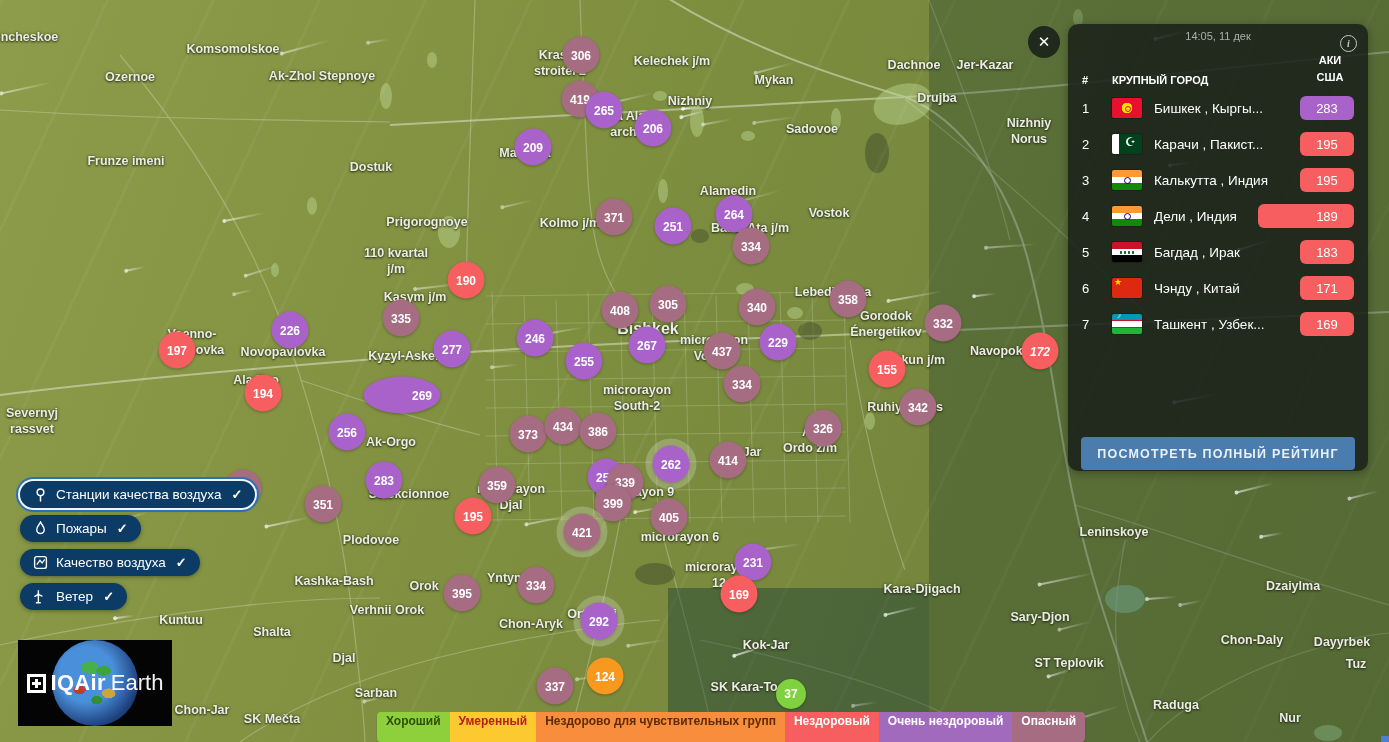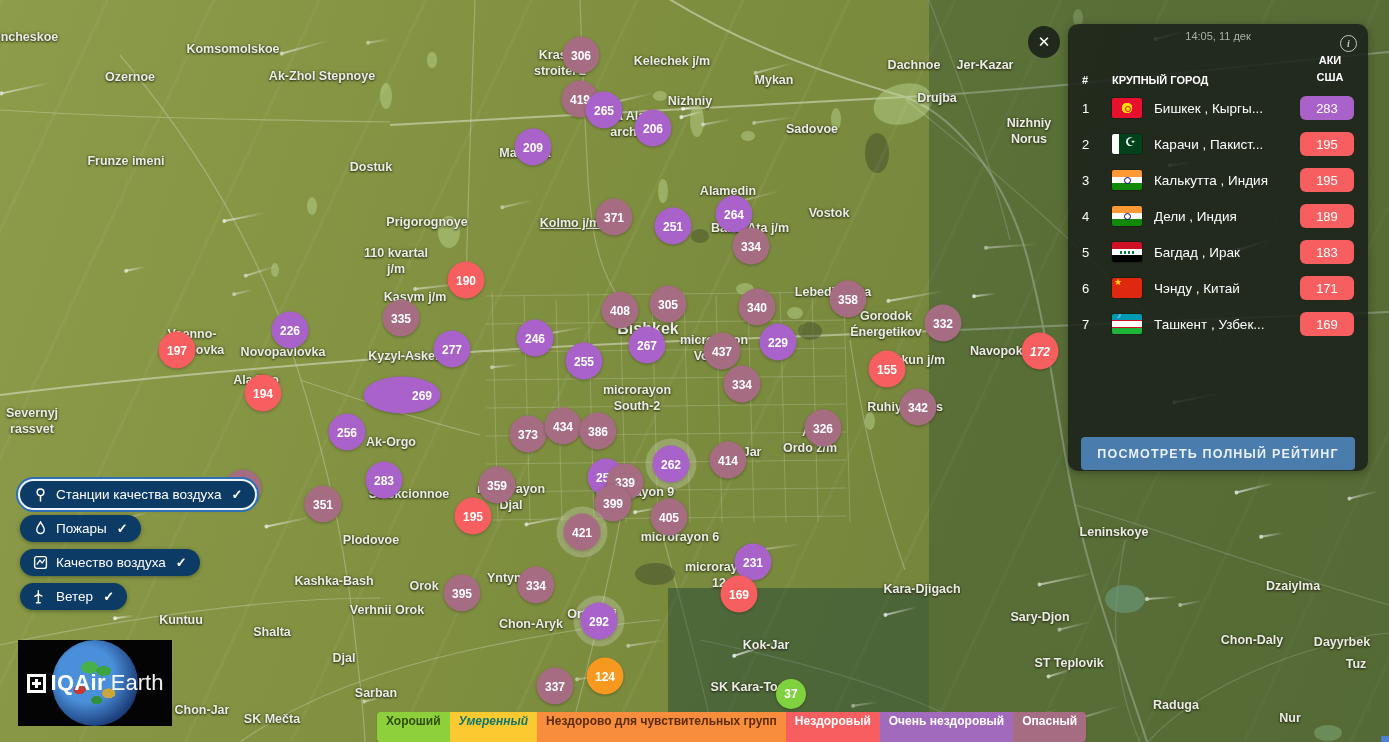--- a/index.html
+++ b/index.html
@@ -246,21 +246,21 @@
       <span class="map-label" style="left: 547px; top: 153px;">a</span>
       <span class="map-label" style="left: 914px; top: 65px;">Dachnoe</span>
       <span class="map-label" style="left: 985px; top: 65px;">Jer-Kazar</span>
       <span class="map-label" style="left: 937px; top: 98px;">Drujba</span>
       <span class="map-label" style="left: 1029px; top: 131px;">Nizhniy
 Norus</span>
       <span class="map-label" style="left: 728px; top: 191px;">Alamedin</span>
       <span class="map-label" style="left: 829px; top: 213px;">Vostok</span>
       <span class="map-label" style="left: 750px; top: 228px;">Bakai Ata j/m</span>
       <span class="map-label" style="left: 427px; top: 222px;">Prigorognoye</span>
-      <span class="map-label" style="left: 570px; top: 223px; text-decoration: underline;">Kolmo j/m</span>
+      <span class="map-label" style="left: 570px; top: 223px;">Kolmo j/m</span>
       <span class="map-label" style="left: 396px; top: 261px;">110 kvartal
 j/m</span>
       <span class="map-label" style="left: 415px; top: 297px;">Kasym j/m</span>
       <span class="map-label" style="left: 833px; top: 292px;">Lebedinovka</span>
       <span class="map-label" style="left: 886px; top: 324px;">Gorodok
 Énergetikov</span>
       <span class="map-label" style="left: 1013px; top: 351px;">Navopokrovka</span>
       <span class="map-label" style="left: 916px; top: 360px;">shkun j/m</span>
       <span class="map-label" style="left: 192px; top: 342px;">Voenno-
 Antonovka</span>
@@ -408,21 +408,21 @@
             <circle cx="5" cy="5" r="1" fill="#fff"></circle>
           </svg>
         </span>
         <span>Ветер</span>
         <span class="check">✓</span>
       </div>
     </div>
 
   <div id="legend">
       <span class="legend-item" style="background: rgb(141, 208, 60); color: rgb(47, 77, 8);">Хороший</span>
-      <span class="legend-item" style="background: rgb(252, 201, 48); color: #0f766e; font-style: italic;">Умеренный</span>
+      <span class="legend-item" style="background: rgb(252, 201, 48); color: #b91c1c;">Умеренный</span>
       <span class="legend-item" style="background: rgb(247, 141, 61); color: rgb(92, 44, 4);">Нездорово для чувствительных групп</span>
       <span class="legend-item" style="background: rgb(246, 94, 95); color: rgb(255, 255, 255);">Нездоровый</span>
       <span class="legend-item" style="background: rgb(162, 106, 188); color: rgb(255, 255, 255);">Очень нездоровый</span>
       <span class="legend-item" style="background: rgb(166, 109, 130); color: rgb(255, 255, 255);">Опасный</span>
     </div>
 
   <div id="logo">
     <div id="logo-globe"></div>
     <div id="logo-text">
       <span class="logo-plus"></span>
@@ -461,21 +461,21 @@
         <div class="row">
           <span class="row-rank">3</span>
           <span class="flag flag-in"></span>
           <span class="row-city">Калькутта , Индия</span>
           <span class="badge" style="background: rgb(246, 94, 95);">195</span>
         </div>
         <div class="row">
           <span class="row-rank">4</span>
           <span class="flag flag-in"></span>
           <span class="row-city">Дели , Индия</span>
-          <span class="badge" style="background: rgb(246, 94, 95);">189</span>
+          <span class="badge" style="background: rgb(246, 94, 95); padding-left: 42px;">189</span>
         </div>
         <div class="row">
           <span class="row-rank">5</span>
           <span class="flag flag-iq"></span>
           <span class="row-city">Багдад , Ирак</span>
           <span class="badge" style="background: rgb(246, 94, 95);">183</span>
         </div>
         <div class="row">
           <span class="row-rank">6</span>
           <span class="flag flag-cn"></span>

